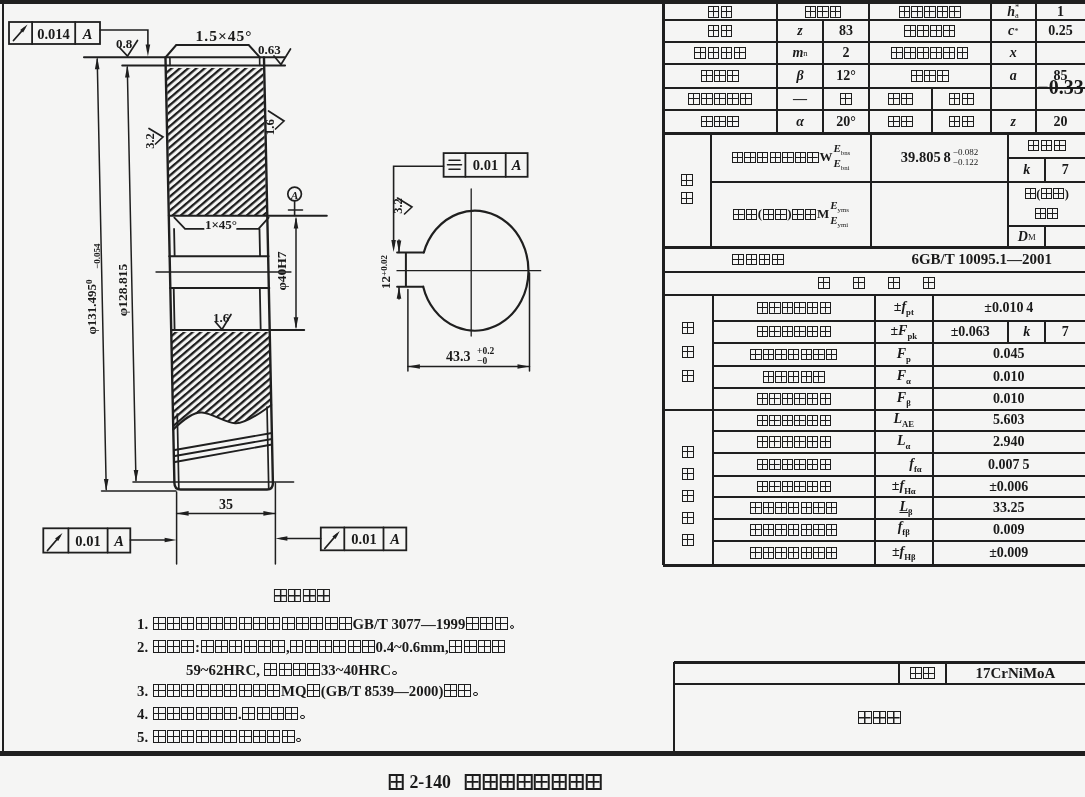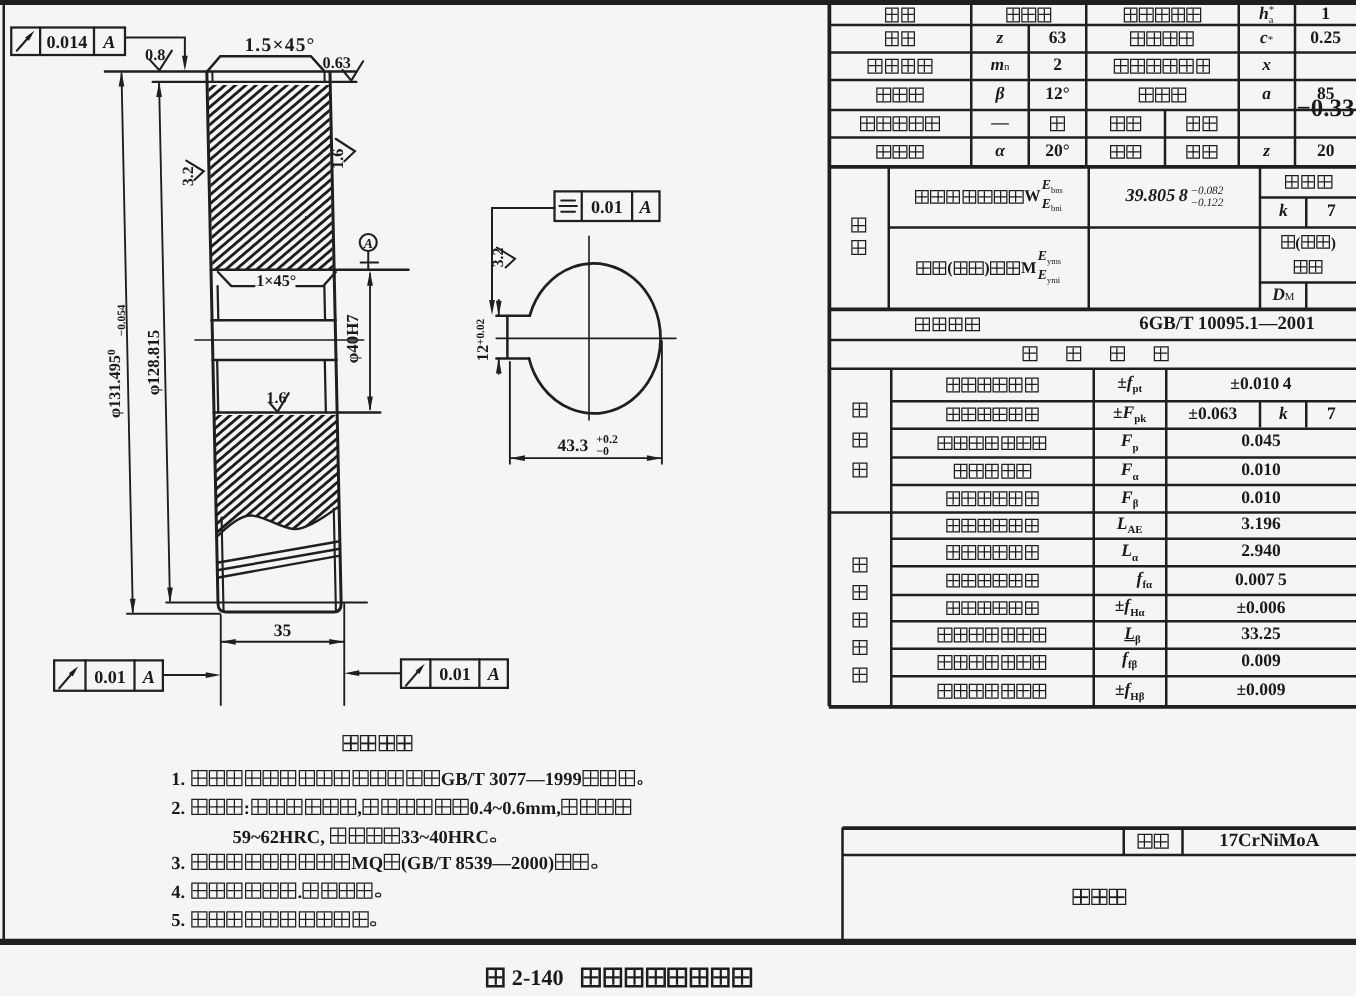--- a/index.html
+++ b/index.html
@@ -68,21 +68,21 @@
     <span class="lt">1</span>
   </div>
 <div class="cell " style="left:663.0px;top:20.0px;width:114.0px;height:22.0px;font-size:13.5px;">
     <span class="hz"></span>
     <span class="hz"></span>
   </div>
 <div class="cell " style="left:777.0px;top:20.0px;width:46.0px;height:22.0px;font-size:14.0px;">
     <i>z</i>
   </div>
 <div class="cell " style="left:823.0px;top:20.0px;width:46.0px;height:22.0px;font-size:14.0px;">
-    <span class="lt">63</span>
+    <span class="lt">83</span>
   </div>
 <div class="cell " style="left:869.0px;top:20.0px;width:121.6px;height:22.0px;font-size:13.5px;">
     <span class="hz"></span>
     <span class="hz"></span>
     <span class="hz"></span>
     <span class="hz"></span>
   </div>
 <div class="cell " style="left:990.6px;top:20.0px;width:45.4px;height:22.0px;font-size:14.0px;">
     <i>c</i>
     <sup>*</sup>
@@ -205,21 +205,21 @@
     <span class="hz"></span>
     <span class="hz"></span>
     <span class="hz"></span>
     <span class="hz"></span>
     <span class="lt">W</span>
     <span class="st" style="margin-left:1px;font-size:11px;line-height:1.25">
       <span><i>E</i><sub>bns</sub></span>
       <span><i>E</i><sub>bni</sub></span>
     </span>
   </div>
-<div class="cell " style="left:871.0px;top:133.0px;width:137.0px;height:48.5px;font-size:14.5px;font-style:italic;">
+<div class="cell " style="left:871.0px;top:133.0px;width:137.0px;height:48.5px;font-size:14.5px;">
     <span class="lt">39.805 8</span>
     <span class="st" style="font-size:9px;line-height:1.15;margin-left:2px">
       <span>−0.082</span>
       <span>−0.122</span>
     </span>
   </div>
 <div class="cell " style="left:1008.0px;top:133.0px;width:77.0px;height:25.0px;font-size:13.5px;">
     <span class="hz"></span>
     <span class="hz"></span>
     <span class="hz"></span>
@@ -372,21 +372,21 @@
     <span class="hz"></span>
     <span class="hz"></span>
     <span class="hz"></span>
     <span class="hz"></span>
     <span class="hz"></span>
   </div>
 <div class="cell " style="left:875.0px;top:409.8px;width:57.5px;height:21.2px;font-size:14.0px;">
     <span class="lt" style="font-weight:bold"><i>L</i><sub>AE</sub></span>
   </div>
 <div class="cell " style="left:932.5px;top:409.8px;width:152.5px;height:21.2px;font-size:14.0px;">
-    <span class="lt">3.196</span>
+    <span class="lt">5.603</span>
   </div>
 <div class="cell " style="left:712.5px;top:431.0px;width:162.5px;height:22.0px;font-size:13.0px;">
     <span class="hz"></span>
     <span class="hz"></span>
     <span class="hz"></span>
     <span class="hz"></span>
     <span class="hz"></span>
     <span class="hz"></span>
   </div>
 <div class="cell " style="left:875.0px;top:431.0px;width:57.5px;height:22.0px;font-size:14.0px;">

